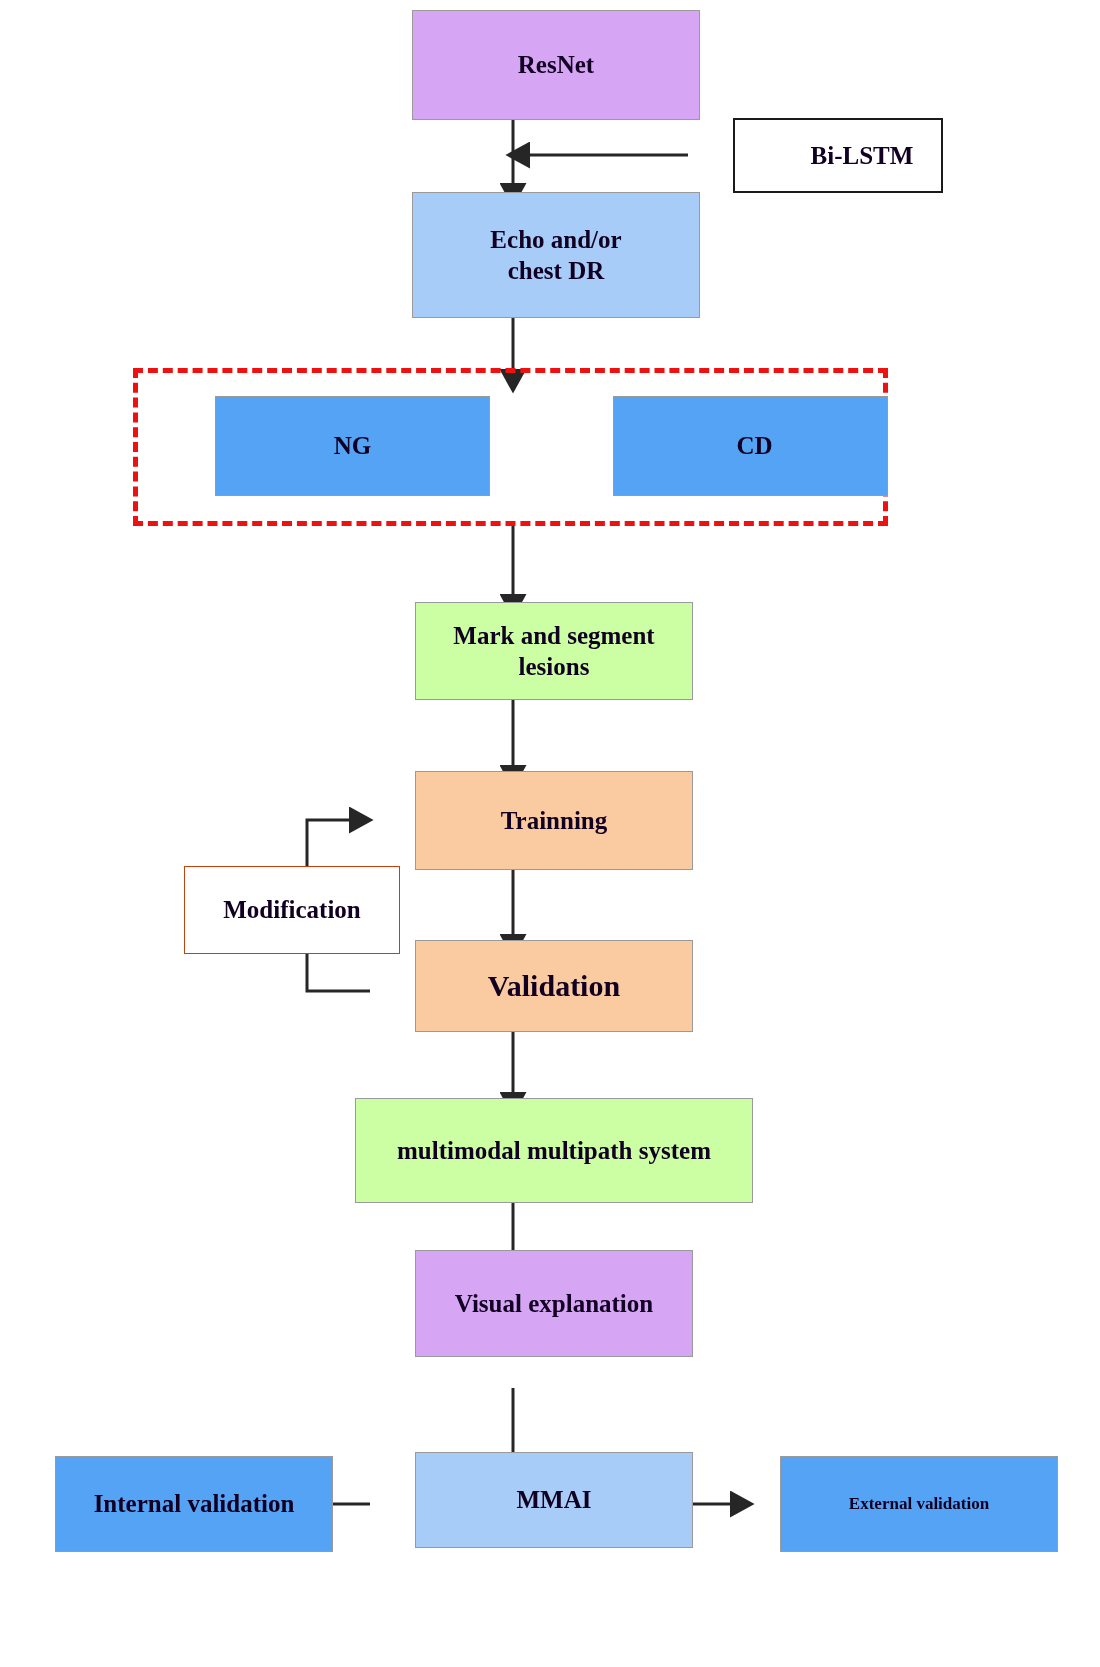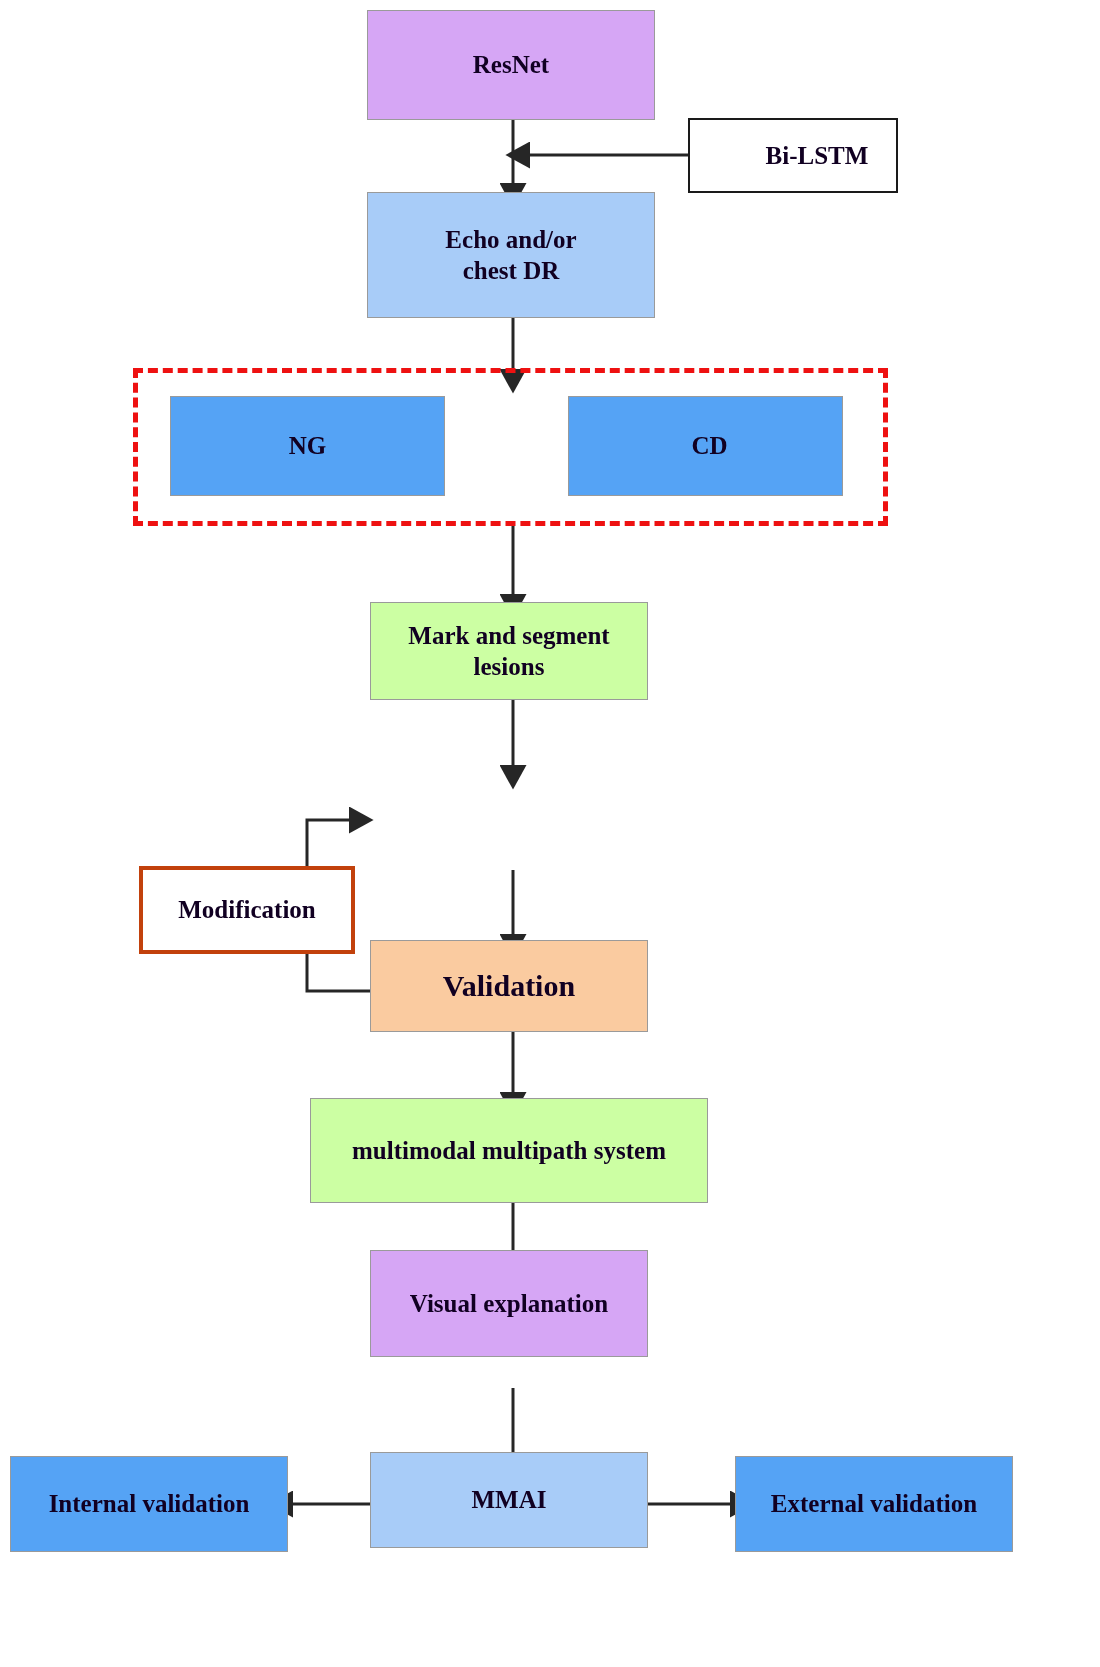--- a/index.html
+++ b/index.html
@@ -21,29 +21,30 @@
     box-sizing: border-box;
     display: flex;
     align-items: center;
     justify-content: center;
     text-align: center;
     font-weight: bold;
     color: #110022;
     line-height: 1.25;
     border: 1px solid #9a9a9a;
     z-index: 3;
+    margin-left: 45px;
   }
   .node .lbl { display: block; padding: 0 8px; }
 
   .n-purple      { background: #d6a6f5; }
   .n-lightblue   { background: #a8ccf8; }
   .n-blue        { background: #55a3f5; }
   .n-green       { background: #ccffa3; }
   .n-orange      { background: #facba0; }
-  .n-white       { background: #ffffff; border: 4px solid #c2410c; }
+  .n-white       { background: #ffffff; border: 1px solid #c2410c; }
   .n-white-hard  { background: #ffffff; border: 2px solid #1a1a1a; padding-left: 48px; }
 
   
   .dashed-group {
     position: absolute;
     box-sizing: border-box;
     border: 5px dashed #ee1111;
     background: transparent;
     z-index: 2;
   }
@@ -117,20 +118,23 @@
 
   <div class="node n-blue" style="left:568px; top:396px; width:275px; height:100px; font-size:25px;padding-left:8px;">
     <span class="lbl">CD</span>
   </div>
 
   <div class="node n-green" style="left:370px; top:602px; width:278px; height:98px; font-size:25px; white-space:pre-line;">
     <span class="lbl">Mark and segment
 lesions</span>
   </div>
 
+  <div class="node n-orange" style="left:370px; top:771px; width:278px; height:99px; font-size:25px;">
+    <span class="lbl">Trainning</span>
+  </div>
 
   <div class="node n-white" style="left:139px; top:866px; width:216px; height:88px; font-size:25px;">
     <span class="lbl">Modification</span>
   </div>
 
   <div class="node n-orange" style="left:370px; top:940px; width:278px; height:92px; font-size:30px;">
     <span class="lbl">Validation</span>
   </div>
 
   <div class="node n-green" style="left:310px; top:1098px; width:398px; height:105px; font-size:25px;">
@@ -142,17 +146,17 @@
   </div>
 
   <div class="node n-lightblue" style="left:370px; top:1452px; width:278px; height:96px; font-size:25px;">
     <span class="lbl">MMAI</span>
   </div>
 
   <div class="node n-blue" style="left:10px; top:1456px; width:278px; height:96px; font-size:25px;">
     <span class="lbl">Internal validation</span>
   </div>
 
-  <div class="node n-blue" style="left:735px; top:1456px; width:278px; height:96px; font-size:25px;">
+  <div class="node n-blue" style="left:735px; top:1456px; width:278px; height:96px; font-size:17px;">
     <span class="lbl">External validation</span>
   </div>
 
 </div>
 
 </body></html>

